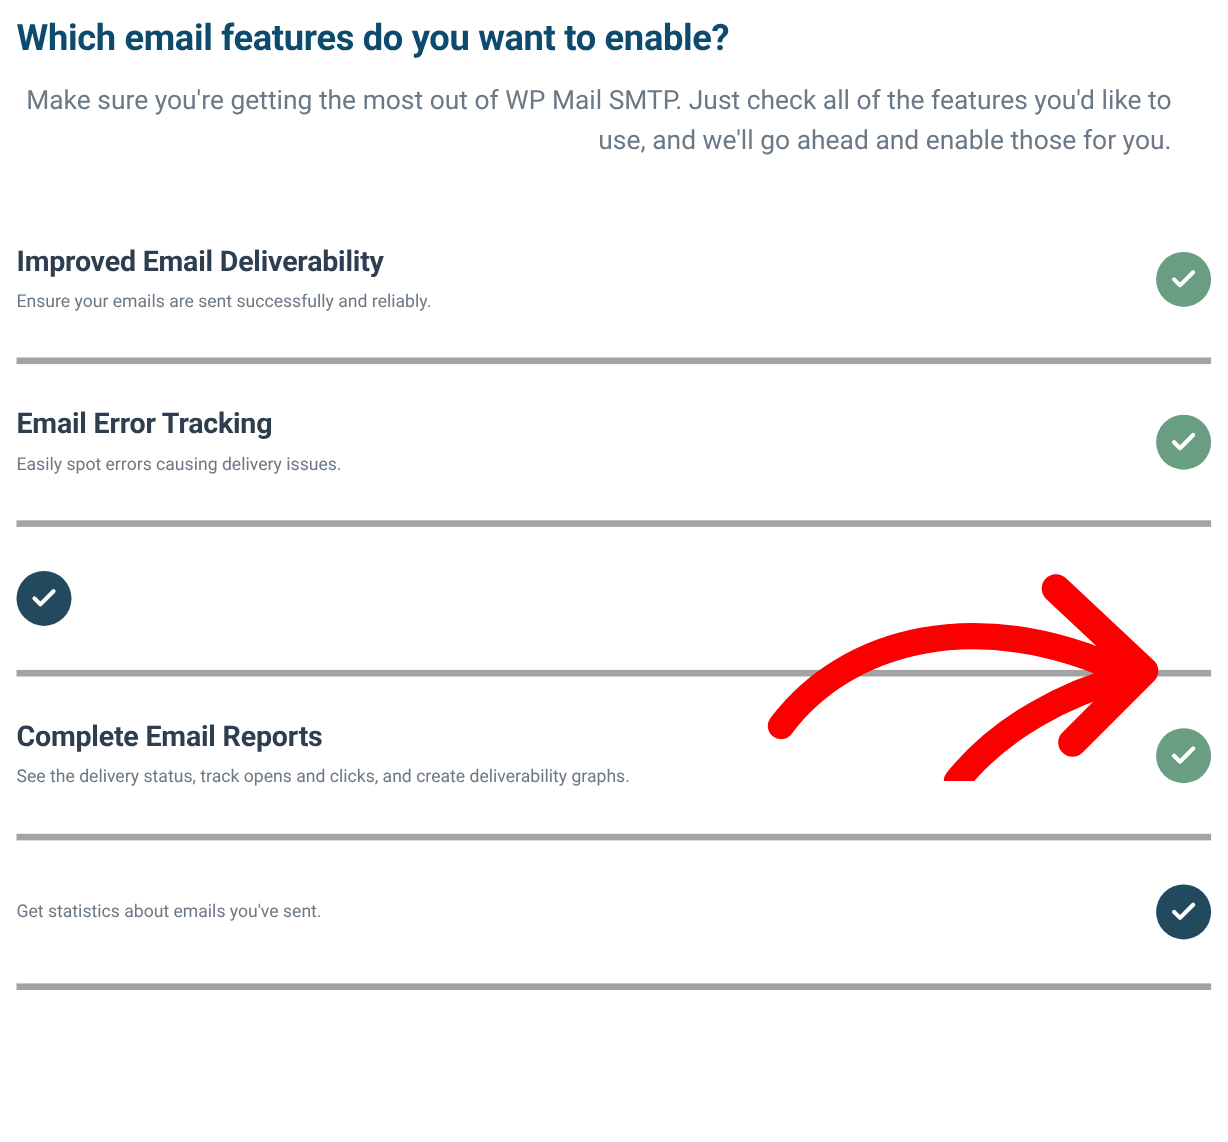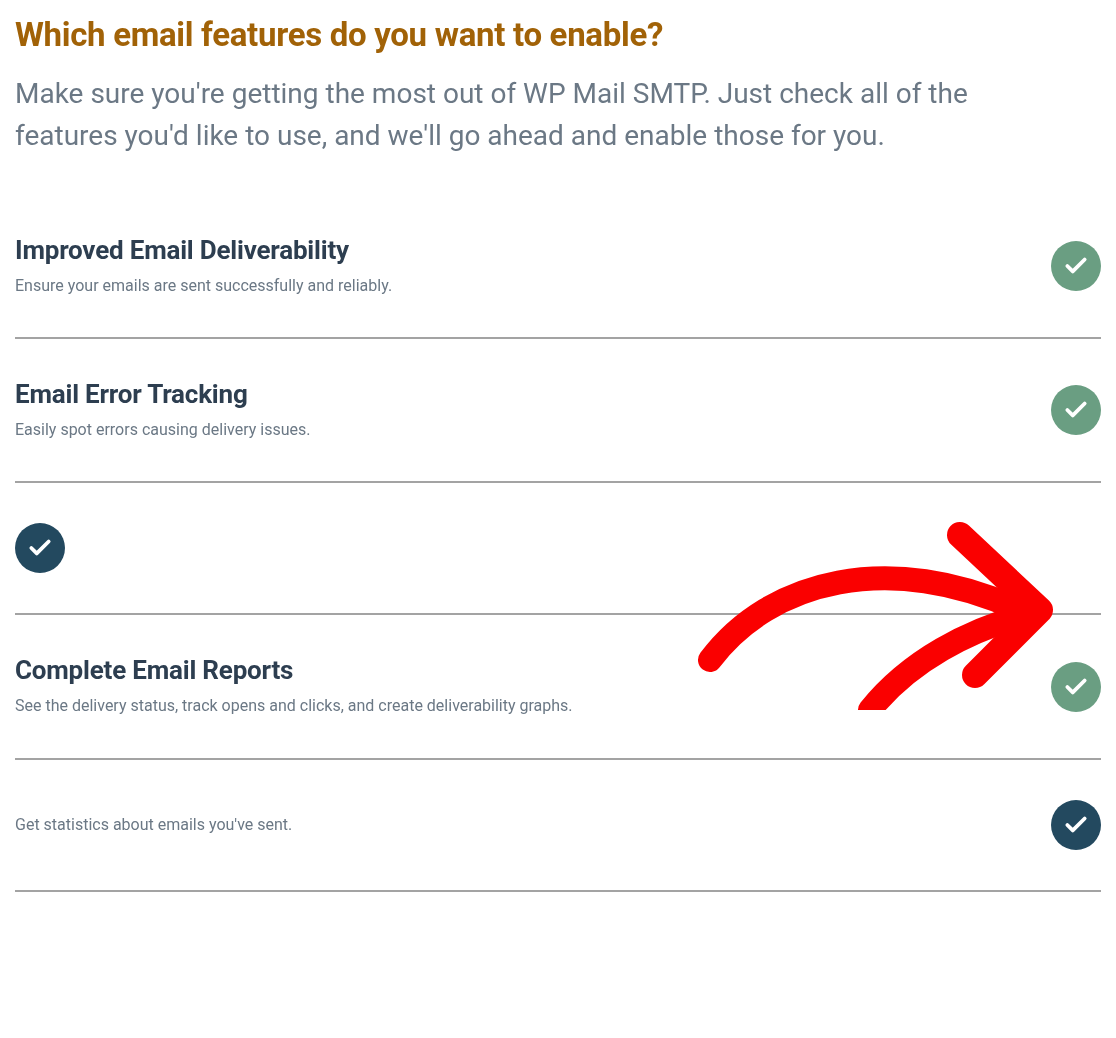--- a/index.html
+++ b/index.html
@@ -10,38 +10,39 @@
     body {
       font-family: -apple-system, BlinkMacSystemFont, "Segoe UI", Roboto, Helvetica, Arial, sans-serif;
       background: #ffffff;
       width: 1116px;
       padding: 15px 15px 0 15px;
       position: relative;
     }
     .heading {
       font-size: 33px;
       font-weight: 700;
-      color: #a16207;
+      color: #0c4a6e;
       letter-spacing: -0.3px;
       line-height: 1.2;
       margin-bottom: 18px;
     }
     .subheading {
-      font-size: 28px;
+      font-size: 24px;
       color: #6b7885;
       line-height: 1.5;
       margin-bottom: 78px;
       max-width: 1050px;
+      text-align: right;
     }
     .feature-row {
       display: flex;
       align-items: center;
       justify-content: space-between;
       padding: 40px 0 40px 0;
-      border-bottom: 2px solid #a3a3a3;
+      border-bottom: 6px solid #a3a3a3;
     }
     .feature-row:last-child {
       border-bottom: none;
     }
     .feature-row:first-of-type {
       padding-top: 0;
     }
     .feature-text {
       flex: 1;
     }

